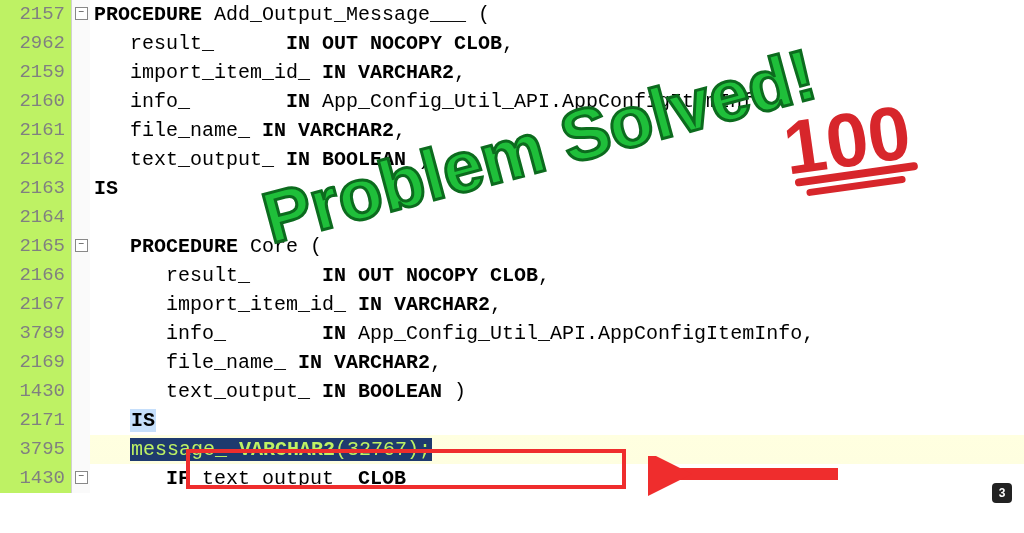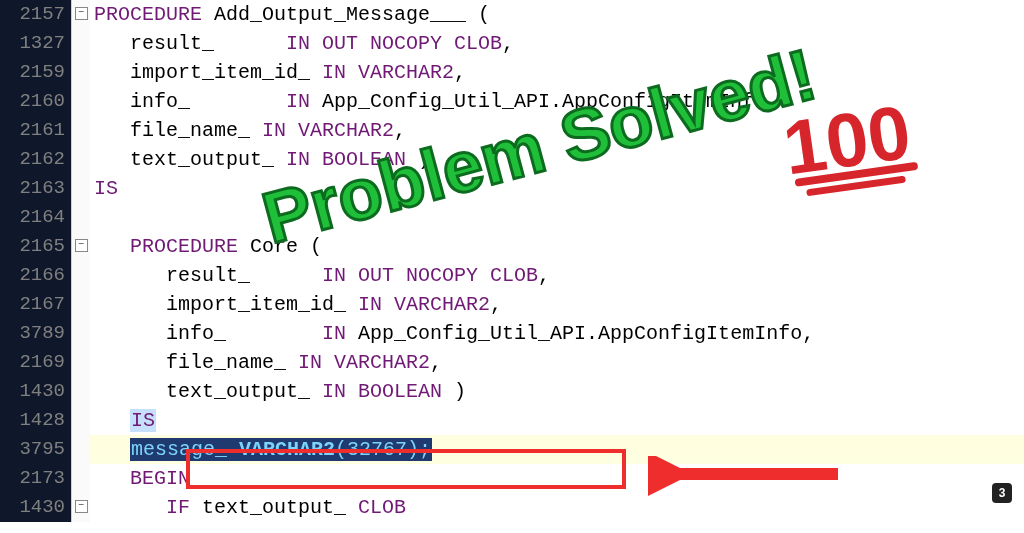--- a/index.html
+++ b/index.html
@@ -25,21 +25,21 @@
     display: flex;
     align-items: center;
     height: 29px;
     position: relative;
   }
   .gutter {
     width: 72px;
     min-width: 72px;
     text-align: right;
     color: #808080;
-    background: #0f172a;
+    background: #bef264;
     padding-right: 6px;
     border-right: 1px solid #d0d0d0;
     font-size: 19px;
     height: 100%;
     line-height: 29px;
     box-sizing: border-box;
   }
   .fold-col {
     width: 18px;
     min-width: 18px;
@@ -65,27 +65,27 @@
   }
   .code {
     flex: 1;
     white-space: pre;
     padding-left: 4px;
     font-size: 20px;
     line-height: 29px;
     height: 100%;
     color: #000;
   }
-  .kw { color: #701a75; font-weight: normal; }
+  .kw { color: #000000; font-weight: bold; }
   .highlight-row .code {
     background: linear-gradient(#ffffe0,#fefee0);
   }
   .sel {
     background: #1e3a6e;
-    color: #7dd3fc;
+    color: #bef264;
     padding: 0 1px;
   }
   .is-hl {
     background: #c6dffb;
     padding: 0 1px;
   }
   .red-box {
     position: absolute;
     left: 186px;
     top: 449px;
@@ -165,21 +165,21 @@
 </head>
 <body>
 
 <div class="editor">
     <div class="code-row">
       <div class="gutter">2157</div>
       <div class="fold-col"><span class="fold-box">−</span></div>
       <div class="code"><span class="kw">PROCEDURE</span> Add_Output_Message___ (</div>
     </div>
     <div class="code-row">
-      <div class="gutter">1327</div>
+      <div class="gutter">2962</div>
       <div class="fold-col"></div>
       <div class="code">   result_      <span class="kw">IN OUT NOCOPY CLOB</span>,</div>
     </div>
     <div class="code-row">
       <div class="gutter">2159</div>
       <div class="fold-col"></div>
       <div class="code">   import_item_id_ <span class="kw">IN VARCHAR2</span>,</div>
     </div>
     <div class="code-row">
       <div class="gutter">2160</div>
@@ -230,33 +230,28 @@
       <div class="gutter">2169</div>
       <div class="fold-col"></div>
       <div class="code">      file_name_ <span class="kw">IN VARCHAR2</span>,</div>
     </div>
     <div class="code-row">
       <div class="gutter">1430</div>
       <div class="fold-col"></div>
       <div class="code">      text_output_ <span class="kw">IN BOOLEAN</span> )</div>
     </div>
     <div class="code-row">
-      <div class="gutter">1428</div>
+      <div class="gutter">2171</div>
       <div class="fold-col"></div>
       <div class="code">   <span class="is-hl kw">IS</span></div>
     </div>
     <div class="code-row highlight-row">
       <div class="gutter">3795</div>
       <div class="fold-col"></div>
       <div class="code">   <span class="sel">message_ <span style="font-weight: bold;">VARCHAR2</span>(32767);</span></div>
-    </div>
-    <div class="code-row">
-      <div class="gutter">2173</div>
-      <div class="fold-col"></div>
-      <div class="code">   <span class="kw">BEGIN</span></div>
     </div>
     <div class="code-row">
       <div class="gutter">1430</div>
       <div class="fold-col"><span class="fold-box">−</span></div>
       <div class="code">      <span class="kw">IF</span> text_output_ <span class="kw">CLOB</span></div>
     </div>
   </div>
 
 <div class="red-box"></div>
 

